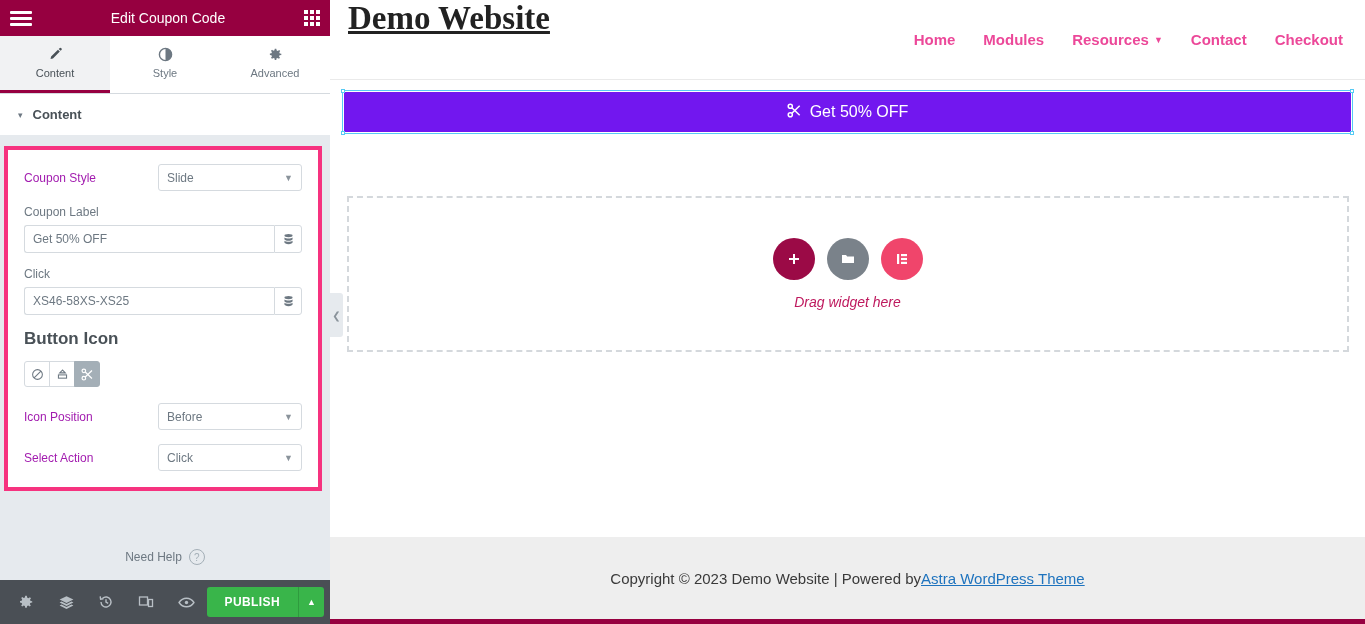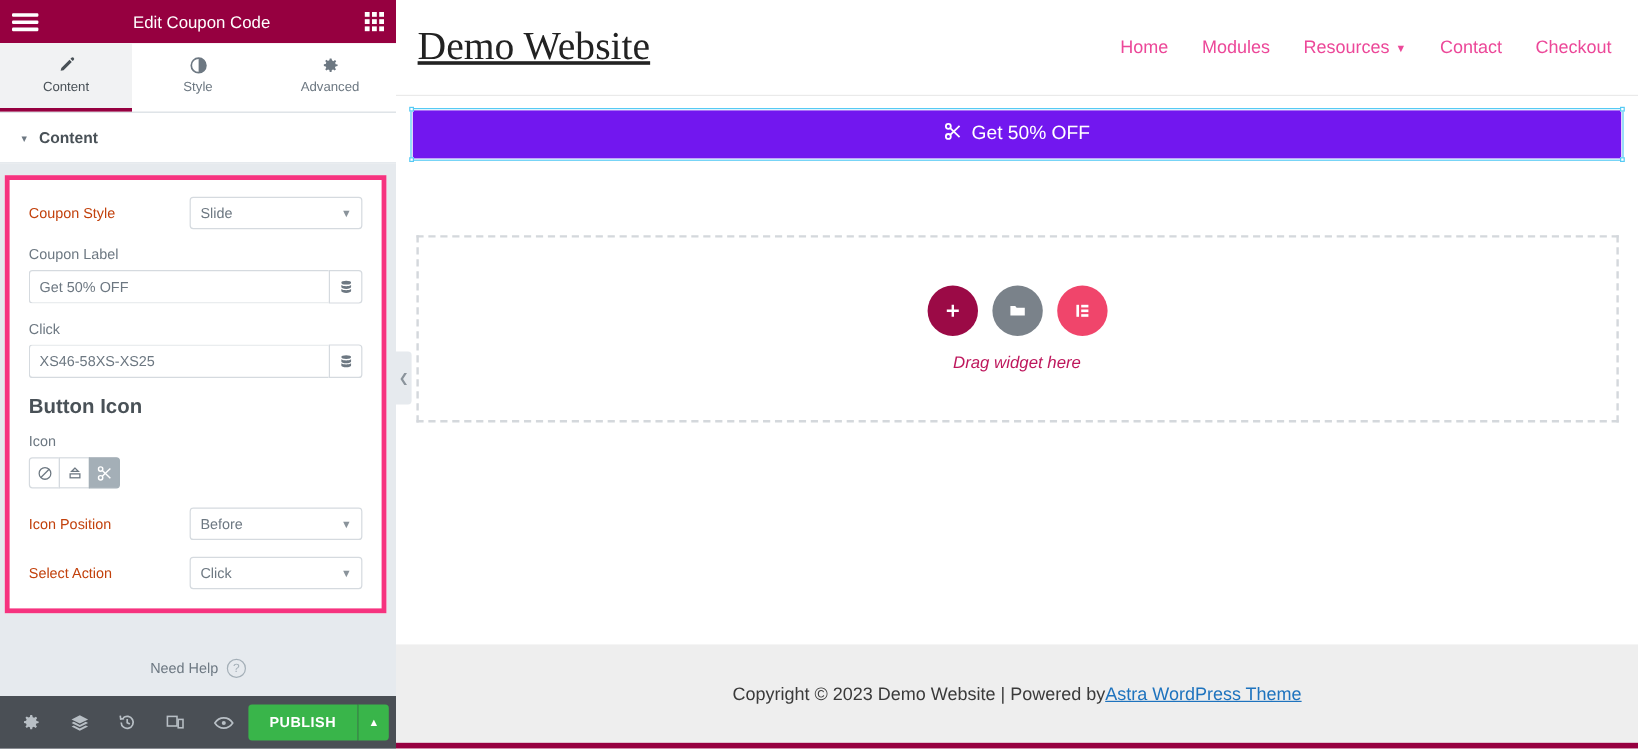--- a/index.html
+++ b/index.html
@@ -57,21 +57,21 @@
 
   .hl-box {
     margin: 10px 8px 0 4px;
     border: 4px solid #f6337f;
     background: #ffffff;
     padding: 14px 16px 16px 16px;
   }
 
   .row { display: flex; align-items: center; margin-bottom: 14px; }
   .row:last-child { margin-bottom: 0; }
-  .row .rlabel { color: #c2410c; font-size: 12px; flex: 1; }
+  .row .rlabel { color: #a21caf; font-size: 12px; flex: 1; }
   .fieldlabel { color: #6d7882; font-size: 12px; margin-bottom: 6px; display: block; }
 
   .select {
     width: 144px; height: 27px; border: 1px solid #d5dadf; border-radius: 3px;
     background: #ffffff; color: #6d7882; font-size: 12px;
     display: flex; align-items: center; padding: 0 8px;
     justify-content: space-between; cursor: pointer;
   }
   .select .arrow { color: #8a939b; font-size: 9px; }
 
@@ -140,22 +140,22 @@
     display: flex; align-items: center; justify-content: center;
     cursor: pointer; color: #8a939b; font-size: 10px; z-index: 20;
   }
 
   
   #preview {
     flex: 1; height: 624px; background: #ffffff;
     display: flex; flex-direction: column; position: relative; overflow: hidden;
   }
   .site-header {
-    height: 80px; display: flex; align-items: center;
-    padding: 0 22px 0 18px; border-bottom: 1px solid #eaeaea; flex: 0 0 80px;
+    height: 80px; display: flex; 
+    padding: 0 22px 0 18px; border-bottom: 1px solid #eaeaea; flex: 0 0 80px; font-weight: bold;
   }
   .site-logo {
     font-family: "Liberation Serif", serif; font-size: 33px; color: #222222;
     text-decoration: underline; cursor: pointer;
   }
   .site-nav { margin-left: auto; display: flex; align-items: center; gap: 28px; }
   .navlink {
     color: #ec4899; font-size: 15px; cursor: pointer;
     display: flex; align-items: center; gap: 5px;
   }
@@ -291,21 +291,20 @@
             <svg width="13" height="13" viewBox="0 0 16 16">
                 <ellipse cx="8" cy="3.2" rx="5" ry="1.9" fill="#6d7882"></ellipse>
                 <path fill="#6d7882" d="M3 5.5v2.2c0 1 2.2 1.9 5 1.9s5-.9 5-1.9V5.5c-1 .8-3 1.2-5 1.2S4 6.3 3 5.5z"></path>
                 <path fill="#6d7882" d="M3 9.6v2.2c0 1 2.2 1.9 5 1.9s5-.9 5-1.9V9.6c-1 .8-3 1.2-5 1.2s-4-.4-5-1.2z"></path>
               </svg>
           </div>
         </div>
 
         <div class="subhead">Button Icon</div>
 
-        <label class="fieldlabel">Icon</label>
         <div class="icon-picker">
           <div class="icon-btn">
             <svg width="13" height="13" viewBox="0 0 16 16">
                 <circle cx="8" cy="8" r="6" fill="none" stroke="#6d7882" stroke-width="1.3"></circle>
                 <line x1="3.8" y1="12.2" x2="12.2" y2="3.8" stroke="#6d7882" stroke-width="1.3"></line>
               </svg>
           </div>
           <div class="icon-btn">
             <svg width="13" height="13" viewBox="0 0 16 16">
                 <path fill="none" stroke="#6d7882" stroke-width="1.3" d="M8 2.5 4.5 6h7L8 2.5z"></path>

